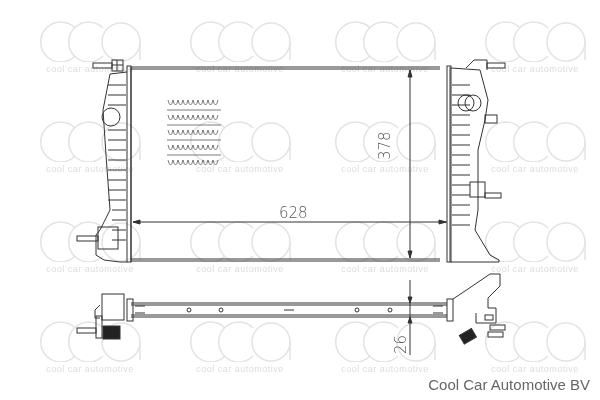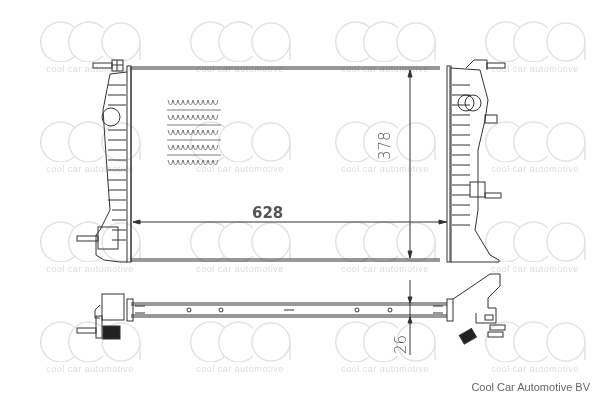--- a/index.html
+++ b/index.html
@@ -2,21 +2,21 @@
 <html><head>
 <meta charset="utf-8">
 <style>
   html, body { margin:0; padding:0; background:#ffffff; }
   body { width:600px; height:400px; position:relative; overflow:hidden; font-family:"Liberation Sans", sans-serif; }
   #canvas { position:absolute; left:0; top:0; width:600px; height:400px; }
   .wm { position:absolute; width:110px; height:60px; }
   .wm-logo { position:absolute; left:0; top:0; width:110px; height:42px; }
   .wm-text { position:absolute; left:0; top:44px; width:110px; font-size:9px; letter-spacing:0.5px; color:#dcdcdc; text-align:center; white-space:nowrap; }
   .dim-label { position:absolute; font-size:15px; color:#555; font-family:"DejaVu Sans", sans-serif; font-weight:300; }
-  .footer { position:absolute; right:10px; bottom:7px; font-size:11px; color:#666; }
+  .footer { position:absolute; right:10px; bottom:7px; font-size:15px; color:#666; }
 </style>
 </head>
 <body>
 
 <div id="canvas">
 
   <div class="wm" style="left:35px;top:20px;">
     <svg class="wm-logo" viewBox="0 0 110 42">
       <g fill="none" stroke="#e3e3e3" stroke-width="1.5">
         <path d="M40 8 A20 20 0 1 0 40 36"></path>
@@ -319,18 +319,18 @@
       </g>
 
       <g>
         <line x1="410" y1="280" x2="410" y2="355"></line>
         <path d="M410 303 l-2 -6 l4 0 z" fill="#333"></path>
         <path d="M410 317 l-2 6 l4 0 z" fill="#333"></path>
       </g>
     </g>
   </svg>
 
-  <div class="dim-label" style="left:252px;top:204px;font-weight:bold;">628</div>
+  <div class="dim-label" style="left:279px;top:204px;">628</div>
   <div class="dim-label" style="left:376px;top:160px;transform:rotate(-90deg);transform-origin:left top;"><span>378</span></div>
   <div class="dim-label" style="left:392px;top:354px;transform:rotate(-90deg);transform-origin:left top;"><span>26</span></div>
 
   <div class="footer">Cool Car Automotive BV</div>
 </div>
 
 </body></html>

